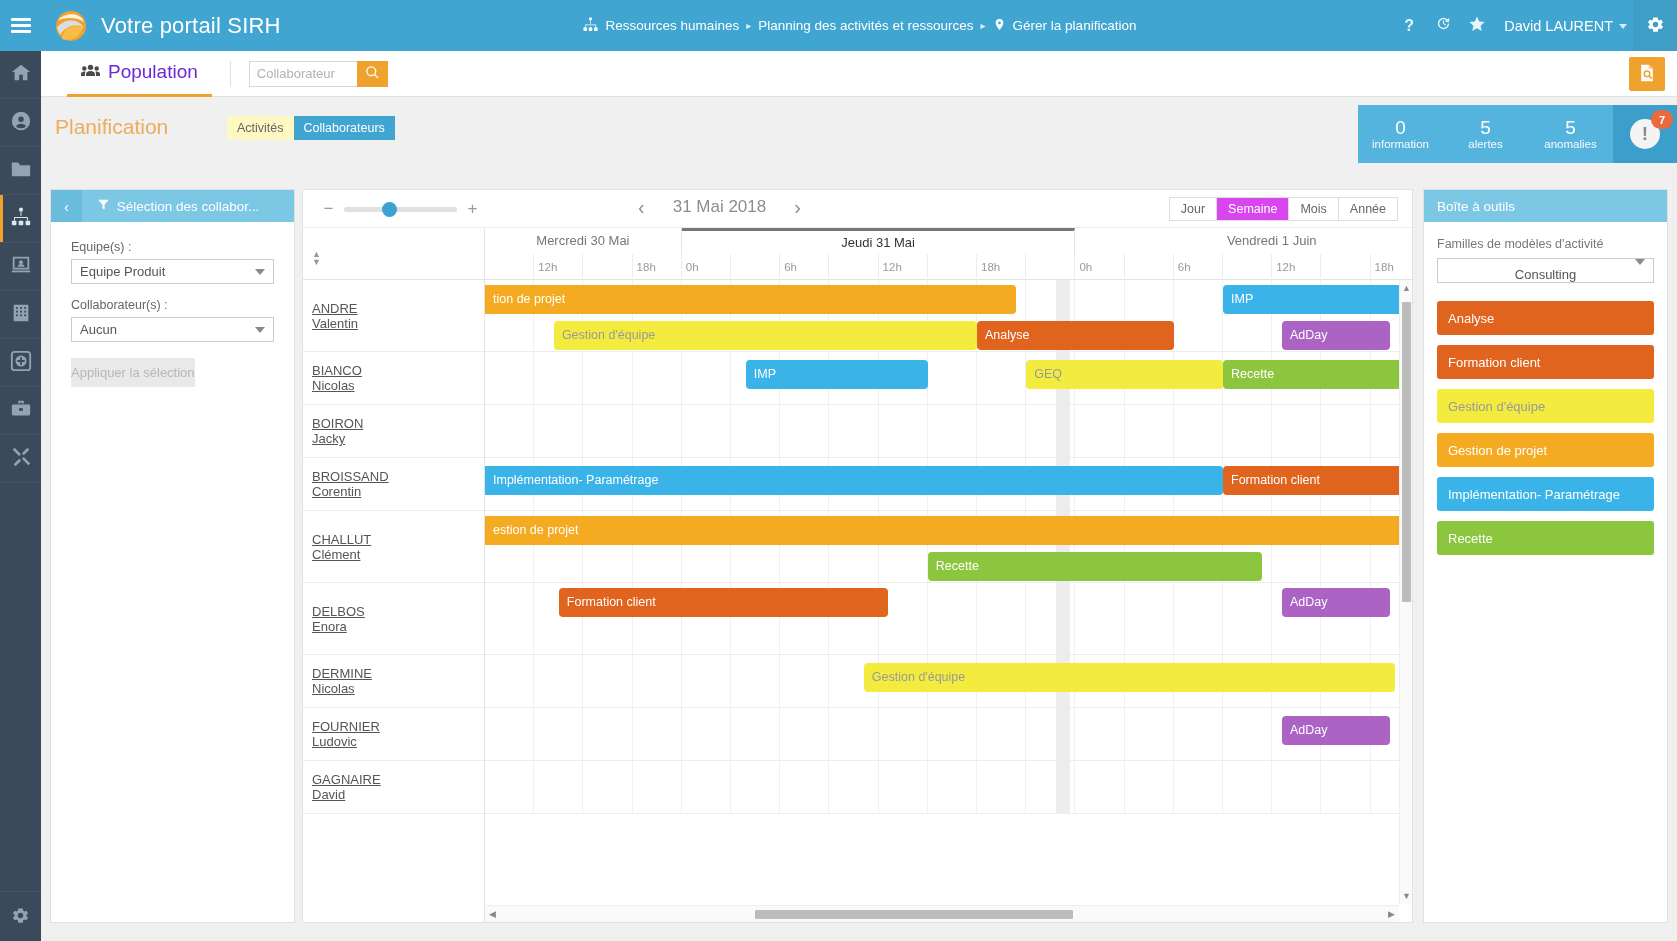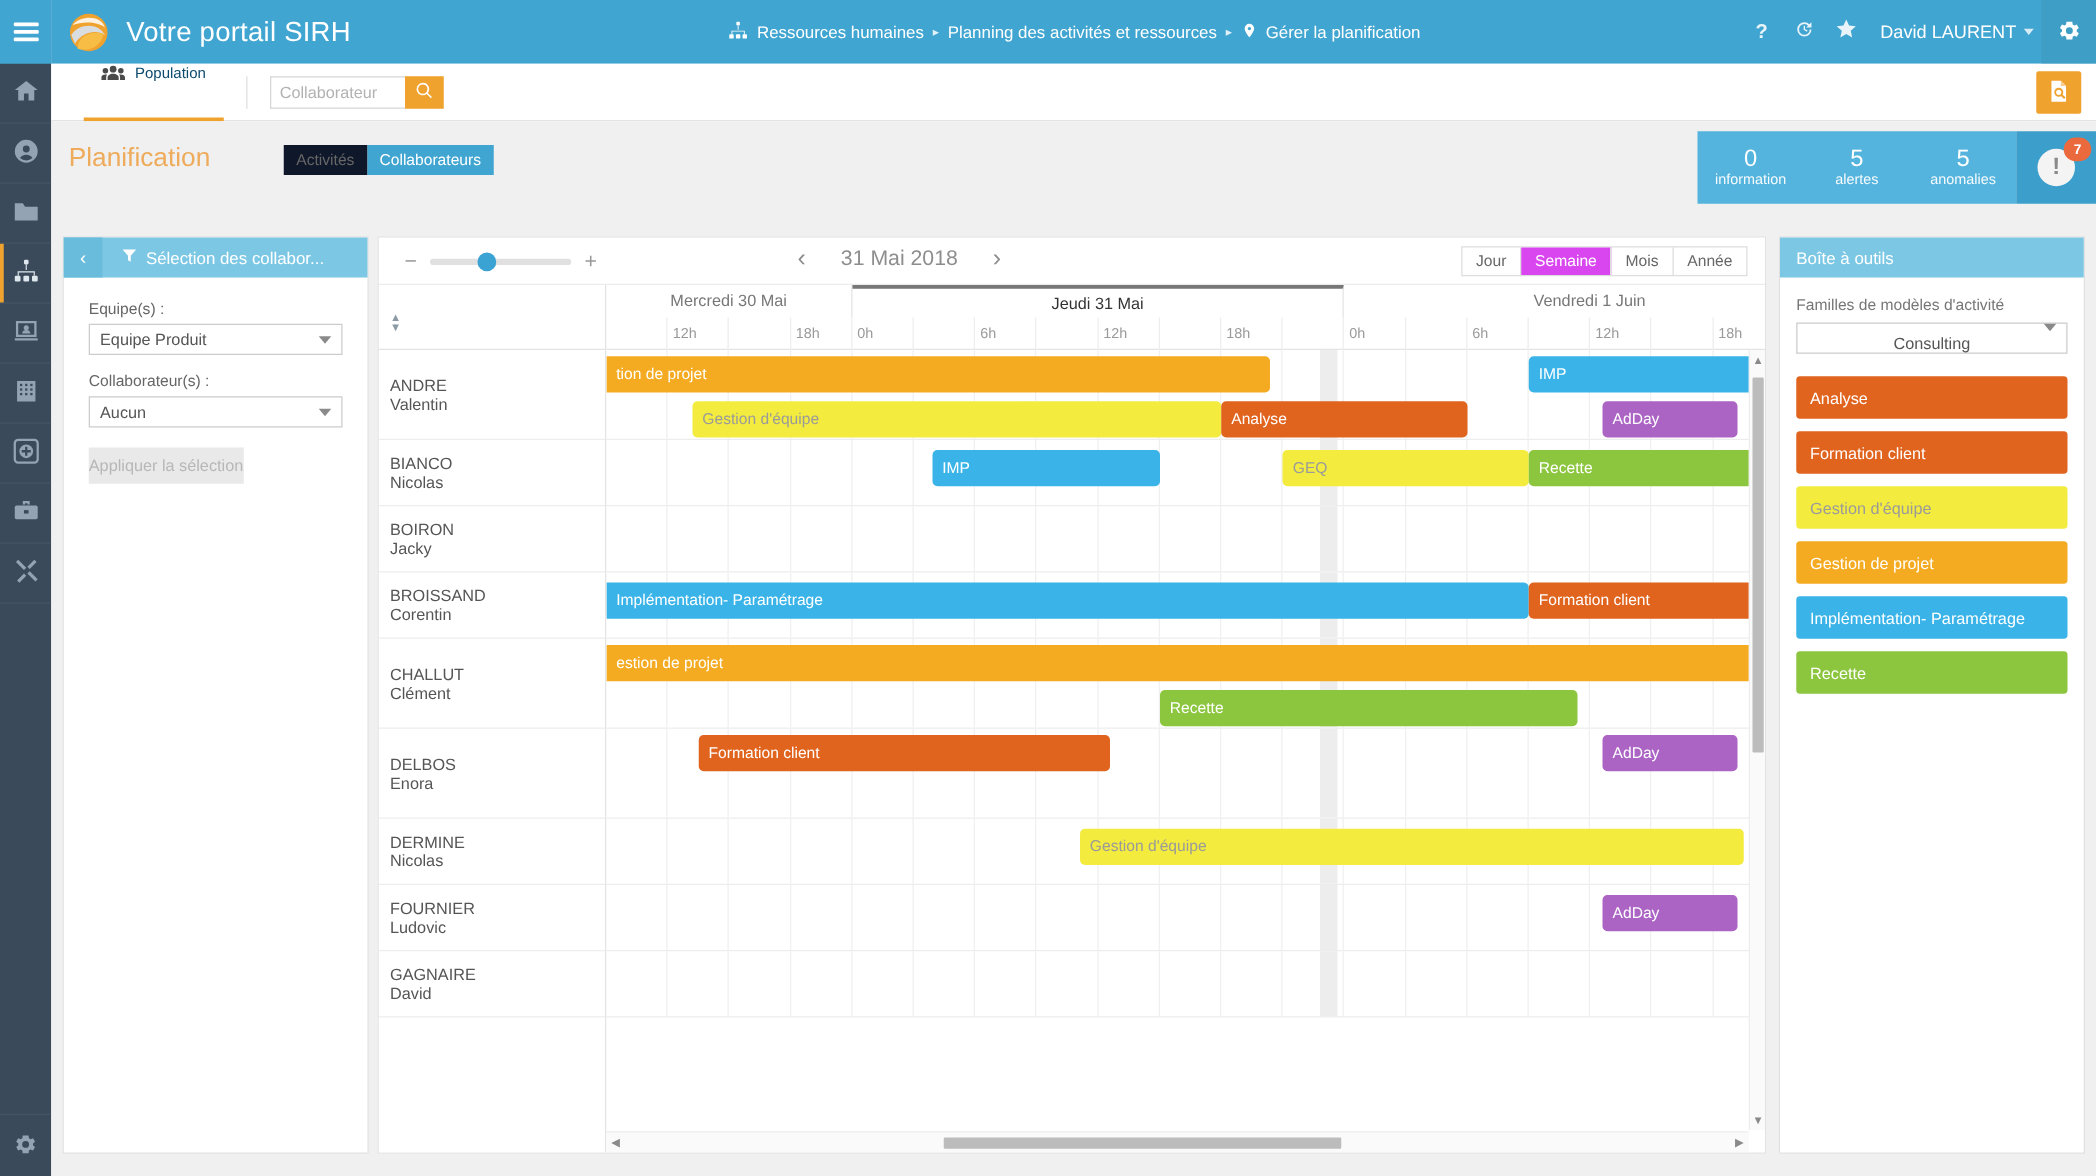--- a/index.html
+++ b/index.html
@@ -52,22 +52,22 @@
   #gear-btn { width:44px; height:51px; background:#3f9ec6; display:flex; align-items:center; justify-content:center; }
   #gear-btn svg { width:19px; height:19px; fill:#fff; }
 
   
   #subbar {
     position:absolute; left:41px; top:51px; right:0; height:46px;
     background:#fff; border-bottom:1px solid #e2e2e2;
     display:flex; align-items:center;
   }
   #tab-population {
-    margin-left:26px; height:46px; display:flex; gap:8px;
-    padding:0 14px; border-bottom:3px solid #f0a22e; color:#0c4a6e; font-size:12px;
+    margin-left:26px; height:46px; display:flex; align-items:center; gap:8px;
+    padding:0 14px; border-bottom:3px solid #f0a22e; color:#6d28d9; font-size:19px;
   }
   #tab-population svg { width:19px; height:15px; fill:#4a4a4a; }
   #search-wrap { display:flex; margin-left:18px; border-left:1px solid #e0e0e0; padding-left:18px; }
   #search-input {
     width:108px; height:26px; border:1px solid #d6d6d6; border-right:none; padding:0 7px;
     font-size:13px; color:#555; font-family:inherit; outline:none;
   }
   #search-input::placeholder { color:#b2b2b2; }
   #search-btn { width:31px; height:26px; background:#f0a22e; border:none; display:flex;
      align-items:center; justify-content:center; }
@@ -75,21 +75,21 @@
   #doc-btn {
     position:absolute; right:12px; top:6px; width:36px; height:34px; background:#f0a22e;
     display:flex; align-items:center; justify-content:center; border-radius:2px;
   }
   #doc-btn svg { width:20px; height:20px; fill:#fff; }
 
   
   #page { position:absolute; left:41px; top:97px; right:0; bottom:0; background:#f0f0f0; }
   #title { position:absolute; left:14px; top:18px; font-size:21px; color:#eeab5b; }
   .seg { position:absolute; top:19px; display:flex; }
-  .seg .sb { font-size:12.5px; padding:5px 10px; background:#0f172a; color:#666; border:none; }
+  .seg .sb { font-size:12.5px; padding:5px 10px; background:#fef9c3; color:#666; border:none; }
   .seg .sb.on { background:#40a5d0; color:#fff; }
 
   
   #kpi { position:absolute; right:64px; top:8px; height:58px; background:#55b4dd; color:#fff;
      display:flex; align-items:center; }
   .kpi-cell { width:85px; text-align:center; }
   .kpi-num { font-size:19px; line-height:20px; }
   .kpi-lbl { font-size:11.5px; opacity:.95; }
   #alert-btn { position:absolute; right:0; top:8px; width:64px; height:58px; background:#3c9fcb;
      display:flex; align-items:center; justify-content:center; }
@@ -127,21 +127,21 @@
   .viewsel { position:absolute; right:14px; top:7px; display:flex; border:1px solid #ddd; }
   .viewsel div { font-size:12.5px; padding:4px 11px; color:#666; border-right:1px solid #ddd; }
   .viewsel div:last-child { border-right:none; }
   .viewsel div.on { background:#d946ef; color:#fff; }
 
   #g-body { position:absolute; left:0; right:0; top:38px; bottom:0; }
   #g-left { position:absolute; left:0; top:0; width:182px; bottom:0; border-right:1px solid #e4e4e4; background:#fff; z-index:3;}
   #g-head-left { height:52px; border-bottom:1px solid #e4e4e4; position:relative; }
   .sorter { position:absolute; left:9px; top:22px; color:#8c9aa5; font-size:9px; line-height:8px; text-align:center;}
   .name-row { border-bottom:1px solid #ededed; display:flex; align-items:center; padding-left:9px;
-     font-size:13px; color:#555; line-height:15px; }
+     font-size:13px; color:#555; line-height:15px;text-decoration:underline; }
   #g-right { position:absolute; left:182px; right:0; top:0; bottom:0; overflow:hidden; }
   #g-head { height:52px; border-bottom:1px solid #e4e4e4; position:relative; }
   .dayhdr { position:absolute; top:0; height:26px; border-right:1px solid #e4e4e4; text-align:center;
      font-size:13px; color:#777; line-height:26px; }
   .dayhdr.cur { color:#333; border-top:3px solid #777; line-height:23px; }
   .hourhdr { position:absolute; top:26px; height:26px; border-right:1px solid #ededed;
      font-size:11.5px; color:#9a9a9a; line-height:26px; padding-left:4px; }
   #g-rows { position:absolute; left:0; right:0; top:52px; bottom:0; }
   .grow { position:relative; border-bottom:1px solid #ededed; }
   .gcell { position:absolute; top:0; bottom:0; border-right:1px solid #f0f0f0; }

